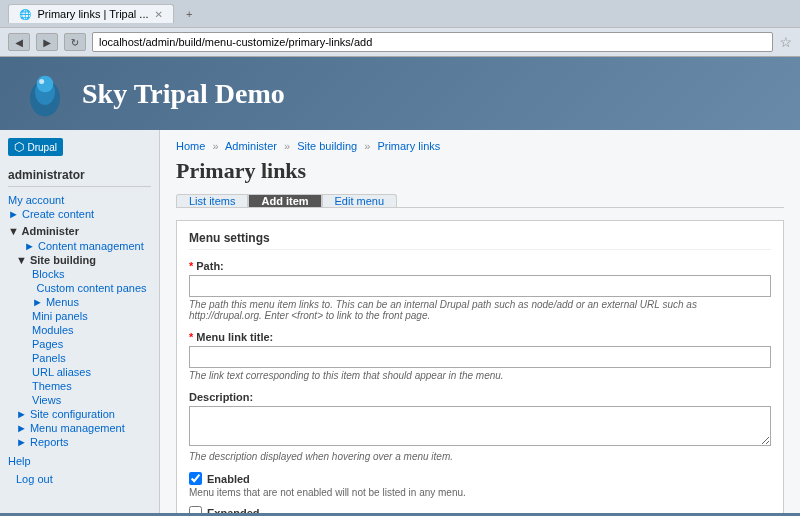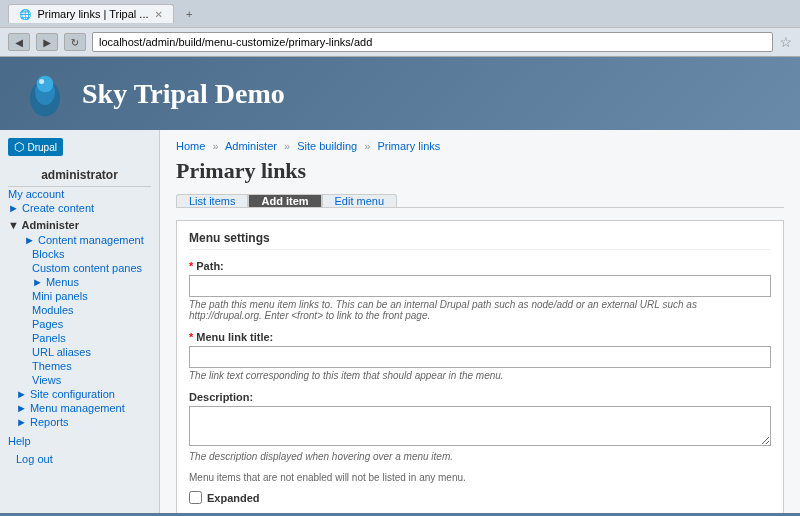--- a/index.html
+++ b/index.html
@@ -23,21 +23,21 @@
     .header { background: linear-gradient(135deg, #4a6a8a, #6a8aaa); padding: 10px 20px; display: flex; align-items: center; gap: 12px; height: 73px; }
     .drupal-logo { width: 50px; height: 50px; }
     .site-title { color: white; font-size: 28px; font-weight: bold; font-family: Georgia, serif; }
 
     .content-area { display: flex; flex: 1; overflow: hidden; }
 
     
     .sidebar { width: 160px; background: #e8edf2; border-right: 1px solid #ccc; padding: 8px; overflow-y: auto; flex-shrink: 0; }
     .drupal-badge { background: #0077b6; color: white; font-size: 10px; padding: 2px 6px; border-radius: 2px; display: inline-flex; align-items: center; gap: 3px; margin-bottom: 8px; }
     .drupal-badge-icon { font-size: 12px; }
-    .admin-username { font-weight: bold; font-size: 12px; color: #333; padding: 4px 0; border-bottom: 1px solid #ccc; margin-bottom: 0; text-align: center; }
+    .admin-username { font-weight: bold; font-size: 12px; color: #333; padding: 4px 0; border-bottom: 1px solid #ccc; margin-bottom: 6px; }
     .sidebar-link { color: #0066cc; font-size: 11px; padding: 1px 0; display: block; text-decoration: none; }
     .sidebar-section { font-weight: bold; font-size: 11px; color: #333; padding: 4px 0 2px; display: block; }
     .sidebar-item { color: #0066cc; font-size: 11px; padding: 1px 0 1px 16px; display: block; text-decoration: none; }
     .sidebar-item.active { font-weight: bold; color: #333; text-decoration: none; }
     .sidebar-help { color: #0066cc; font-size: 11px; padding: 6px 0 2px; display: block; }
     .sidebar-logout { color: #0066cc; font-size: 11px; padding: 4px 8px; display: block; }
 
     
     .main-content { flex: 1; padding: 10px 16px; overflow-y: auto; background: #f5f7f9; }
     .breadcrumb { font-size: 11px; color: #666; margin-bottom: 6px; }
@@ -116,22 +116,25 @@
       <a class="sidebar-link">My account</a>
       <a class="sidebar-link">
         <span>► </span><span>Create content</span>
       </a>
       <span class="sidebar-section">
         <span>▼ </span><span>Administer</span>
       </span>
       <a class="sidebar-item">
         <span>► </span><span>Content management</span>
       </a>
+      <span class="sidebar-item active" style="font-weight:bold; padding-left:8px;">
+        <span>▼ </span><span>Site building</span>
+      </span>
       <a class="sidebar-item" style="padding-left:24px;">Blocks</a>
-      <a class="sidebar-item" style="padding-left:24px;">Custom content panes</a>
+      <a class="sidebar-item" style="padding-left:24px;text-align:center;">Custom content panes</a>
       <a class="sidebar-item" style="padding-left:24px;">
         <span>► </span><span>Menus</span>
       </a>
       <a class="sidebar-item" style="padding-left:24px;">Mini panels</a>
       <a class="sidebar-item" style="padding-left:24px;">Modules</a>
       <a class="sidebar-item" style="padding-left:24px;">Pages</a>
       <a class="sidebar-item" style="padding-left:24px;">Panels</a>
       <a class="sidebar-item" style="padding-left:24px;">URL aliases</a>
       <a class="sidebar-item" style="padding-left:24px;">Themes</a>
       <a class="sidebar-item" style="padding-left:24px;">Views</a>
@@ -188,20 +191,24 @@
           <div class="field-desc">The link text corresponding to this item that should appear in the menu.</div>
         </div>
 
         <div class="form-group">
           <div class="field-label">Description:</div>
           <textarea class="form-textarea" style=""></textarea>
           <div class="field-desc">The description displayed when hovering over a menu item.</div>
         </div>
 
         <div class="form-checkbox-group">
+          <div class="checkbox-row">
+            <input type="checkbox" checked="" style="">
+            <span class="checkbox-label">Enabled</span>
+          </div>
           <div class="checkbox-desc">Menu items that are not enabled will not be listed in any menu.</div>
         </div>
 
         <div class="form-checkbox-group">
           <div class="checkbox-row">
             <input type="checkbox" style="">
             <span class="checkbox-label">Expanded</span>
           </div>
 
         </div>

